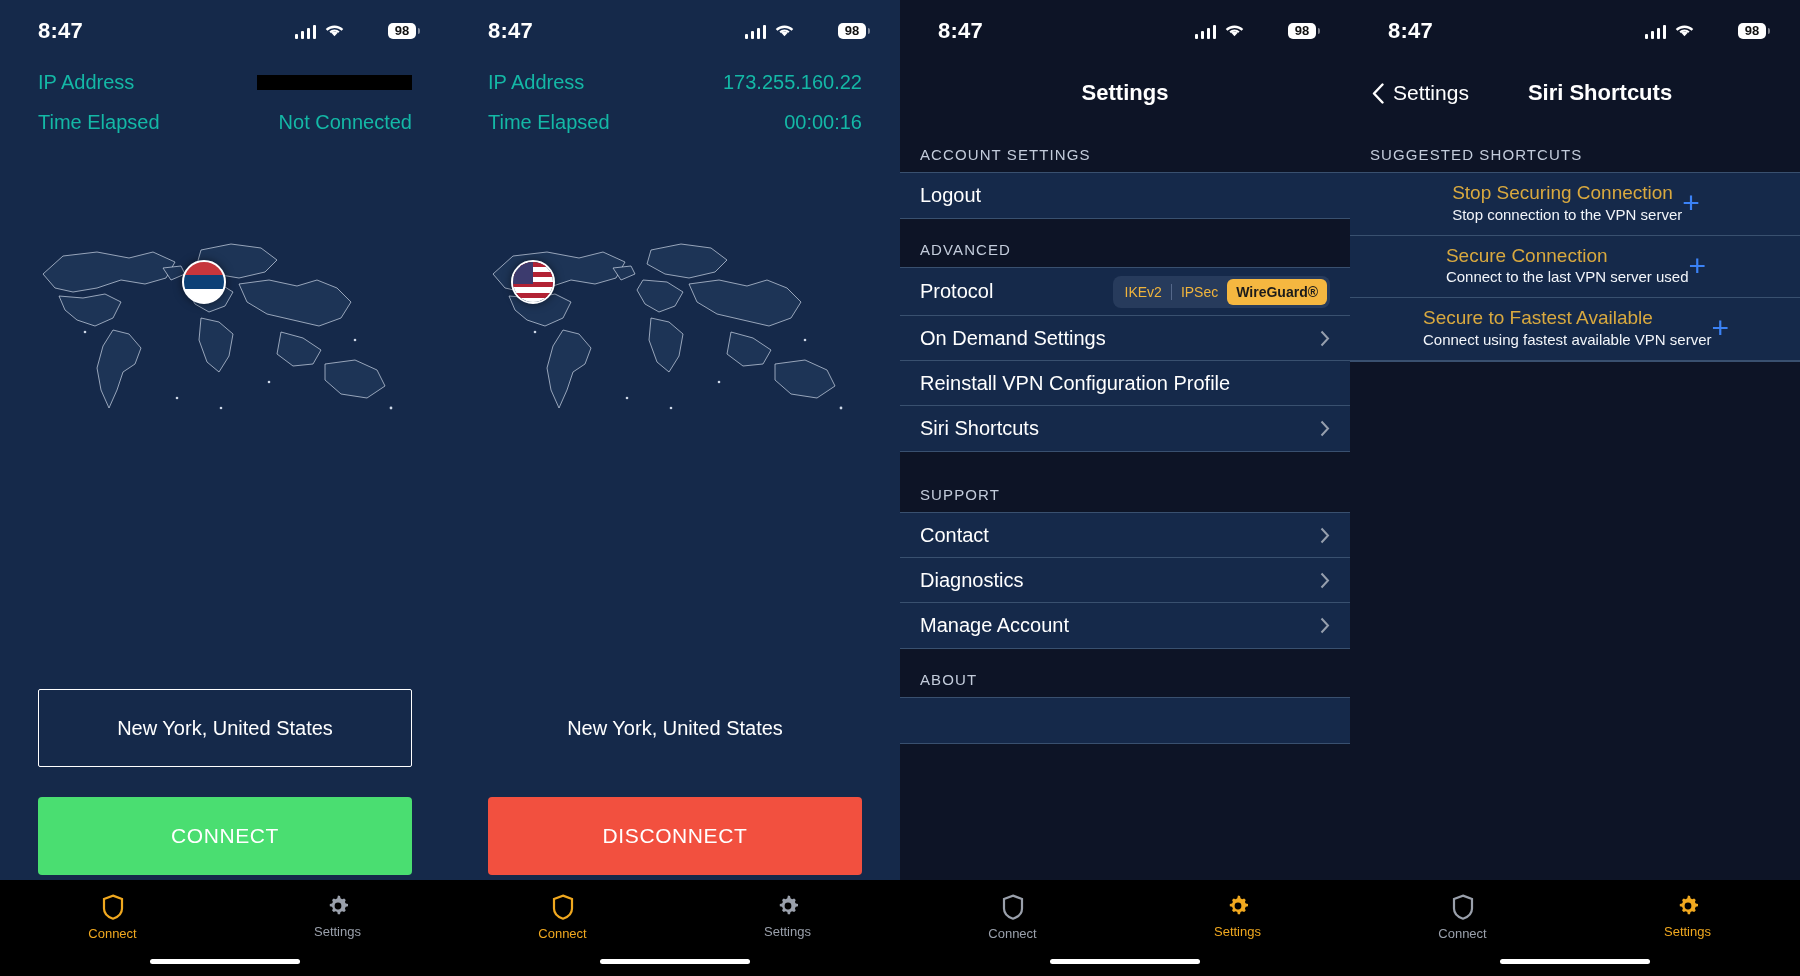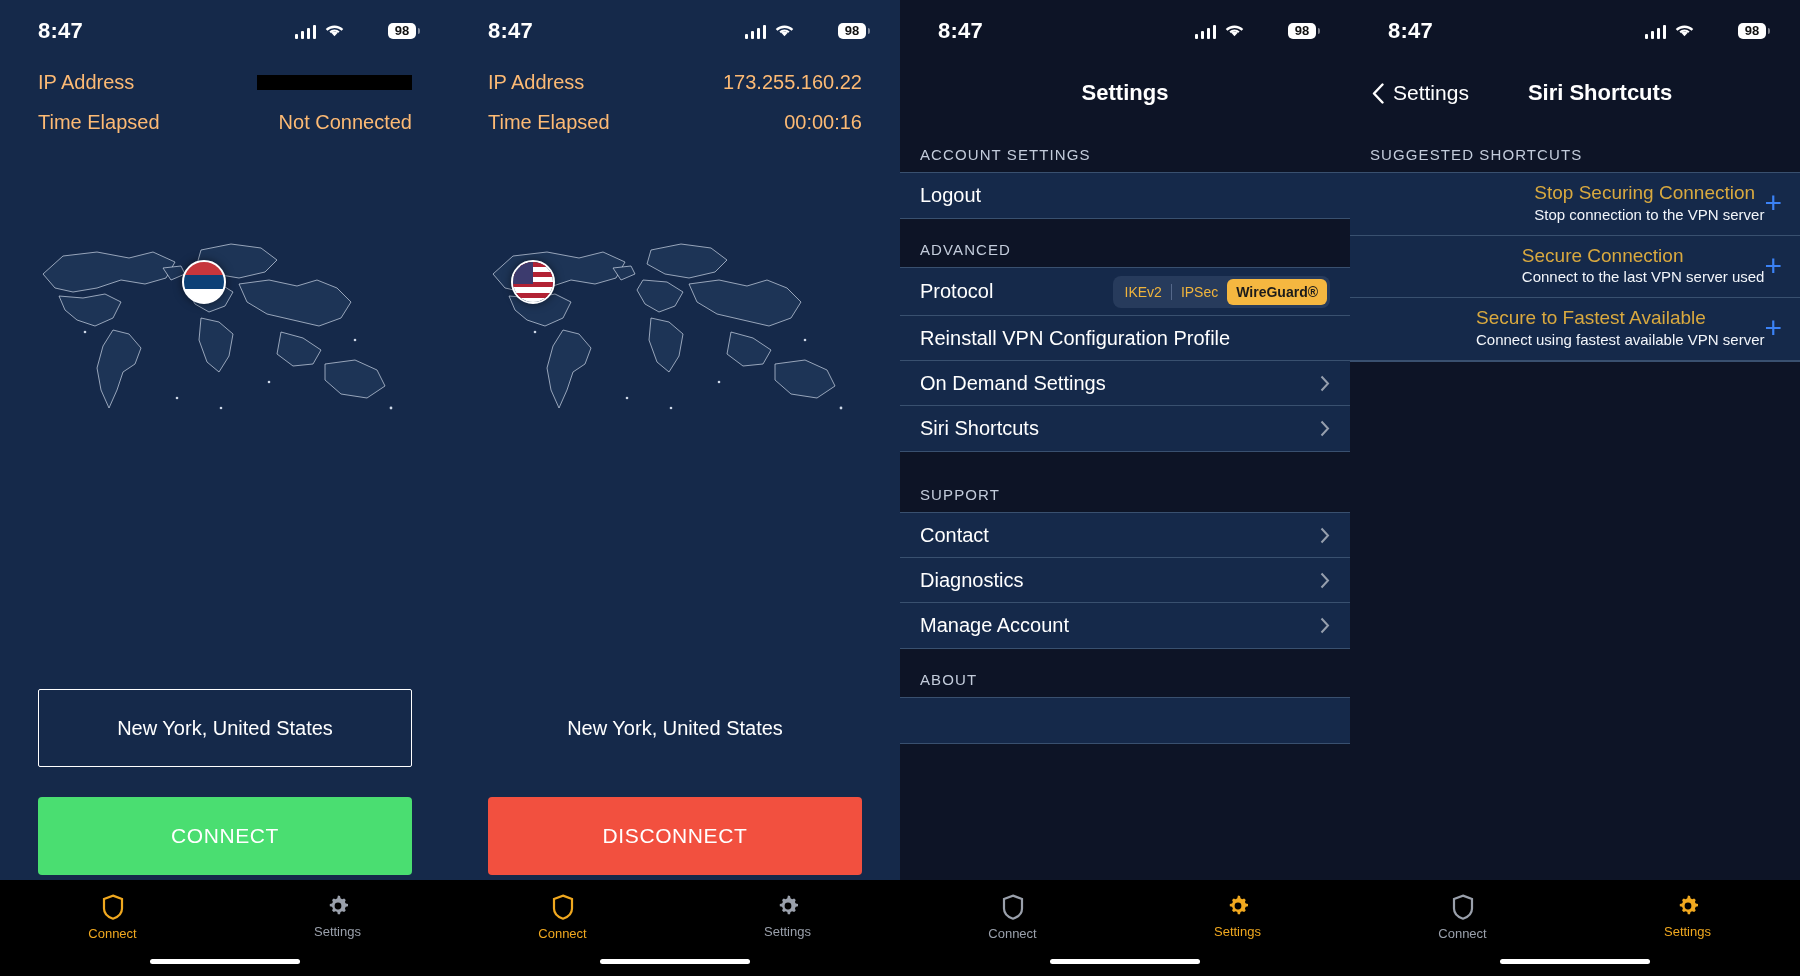--- a/index.html
+++ b/index.html
@@ -33,21 +33,21 @@
     background:#fff; color:#111; font-size:13px; font-weight:700;
     border-radius:5px; padding:1.5px 5px 2px; line-height:1;
     min-width:28px; text-align:center;margin-left:35px;
   }
   .batt-nub { width:2px; height:6px; background:rgba(255,255,255,.45);
     border-radius:0 2px 2px 0; margin-left:-7px; }
 
   
   .infoline {
     display:flex; justify-content:space-between; align-items:center;
-    padding:0 38px; height:40px; color:#fdba74; font-size:20px;
+    padding:0 38px; height:40px; color:#14b8a6; font-size:20px;
   }
   .infoline .v { font-size:20px; }
   .redact { display:inline-block; height:15px; background:#000; }
 
   .mapwrap { position:relative; height:430px; margin-top:80px; }
   .worldmap { position:absolute; left:50%; top:0; transform:translateX(-50%); }
   .flagbadge {
     position:absolute; width:44px; height:44px; border-radius:50%;
     border:2.5px solid #fff; overflow:hidden; box-shadow:0 0 8px rgba(0,0,0,.5);
   }
@@ -96,21 +96,21 @@
   .seg { display:flex; align-items:center; background:#273b5c;
     border-radius:8px; padding:3px; }
   .seg .s { font-size:14px; color:#f0b43c; padding:5px 9px; border-radius:6px;
     white-space:nowrap; }
   .seg .s.on { background:#f5b740; color:#1b1b1b; font-weight:700; }
   .seg .sep { width:1px; height:16px; background:#4e6party; }
   .seg .sep { width:1px; height:16px; background:#55688a; }
 
   .scrow {
     background:#15294a; border-bottom:1px solid #39506f;
-    display:flex; align-items:center; justify-content:flex-end;
+    display:flex; align-items:center; justify-content:center;
     padding:9px 18px 10px 20px; min-height:46px;
   }
   .sctitle { color:#d9a93f; font-size:19px; line-height:1.15; }
   .scsub { color:#f2f5fa; font-size:15px; line-height:1.25; margin-top:2px; }
   .plus { color:#3b82f6; font-size:30px; line-height:1; font-weight:300; }
 
   
   .tabbar {
     position:absolute; left:0; right:0; bottom:0; height:96px;
     background:#000; display:flex; align-items:flex-start;
@@ -328,27 +328,27 @@
       <div class="row" style="height:48px">
         <span>Protocol</span>
         <span class="seg">
           <span class="s">IKEv2</span>
           <span class="sep"></span>
           <span class="s">IPSec</span>
           <span class="s on">WireGuard®</span>
         </span>
       </div>
       <div class="row">
-        <span>Reinstall VPN Configuration Profile</span>
-      </div>
-      <div class="row">
         <span>On Demand Settings</span>
         <svg class="chev" viewBox="0 0 10 17">
             <path d="M1.5 1.5 8 8.5 1.5 15.5" fill="none" stroke="#fff" stroke-width="2"></path>
           </svg>
+      </div>
+      <div class="row">
+        <span>Reinstall VPN Configuration Profile</span>
       </div>
       <div class="row">
         <span>Siri Shortcuts</span>
         <svg class="chev" viewBox="0 0 10 17">
             <path d="M1.5 1.5 8 8.5 1.5 15.5" fill="none" stroke="#fff" stroke-width="2"></path>
           </svg>
       </div>
     </div>
 
     <div class="seclabel" style="padding-top:34px">SUPPORT</div>

